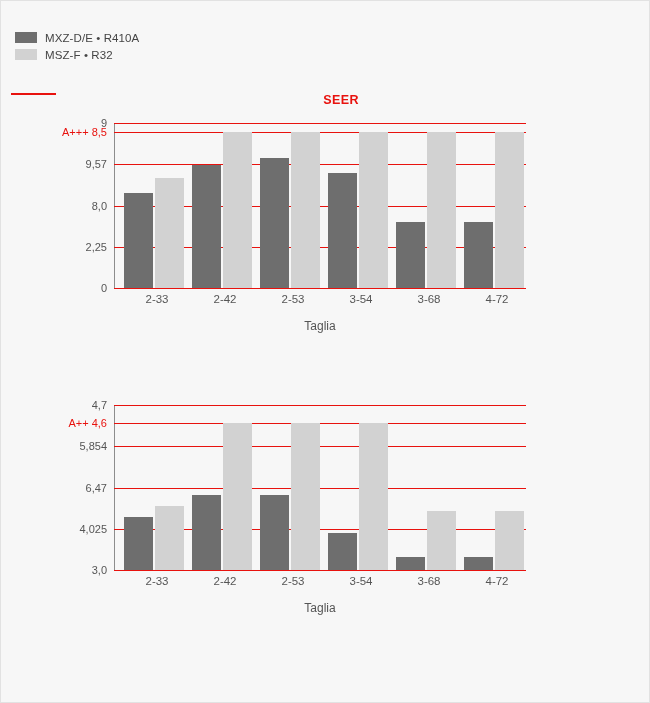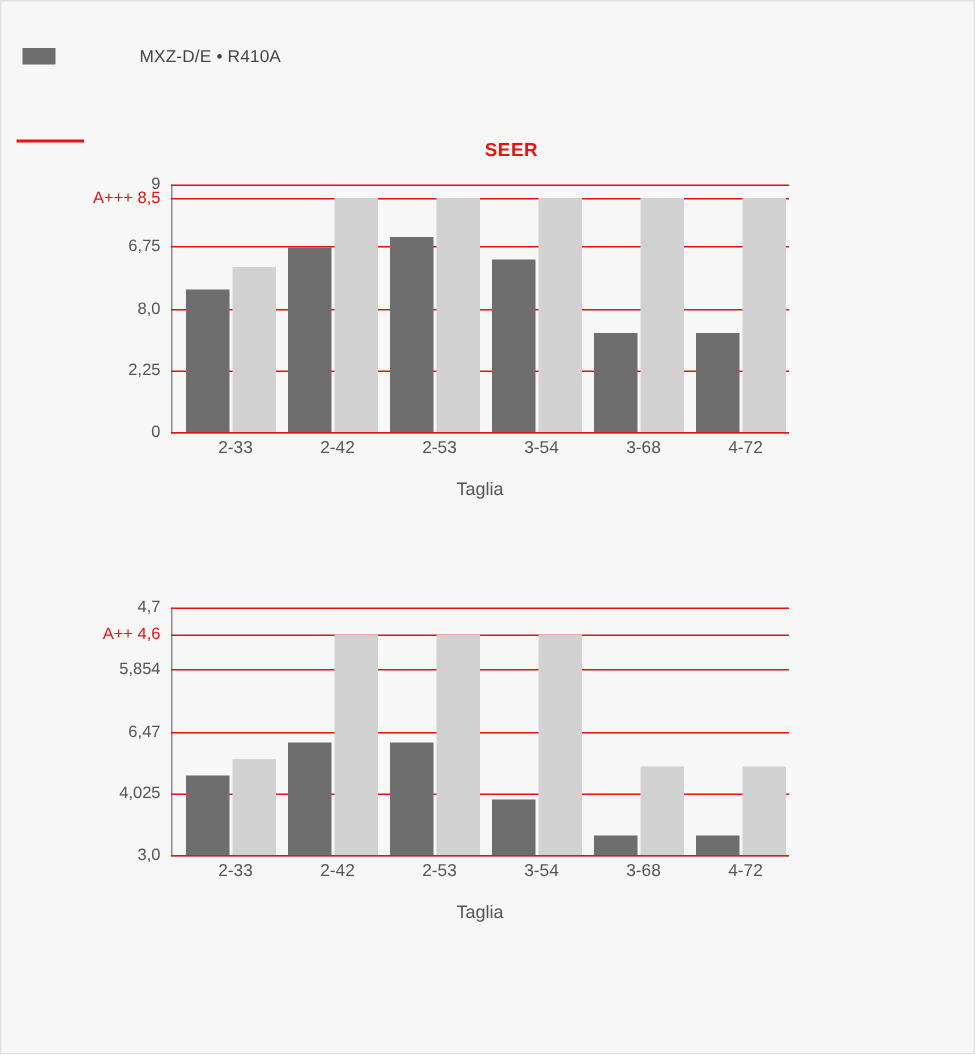--- a/index.html
+++ b/index.html
@@ -26,21 +26,20 @@
   
   .legend {
     position: absolute;
     left: 14px;
     top: 28px;
   }
   .legend-row {
     display: flex;
     align-items: center;
     height: 17px;
-    gap: 48px;
   }
   .legend-swatch {
     width: 22px;
     height: 11px;
     margin-right: 8px;
   }
   .legend-swatch.dark { background: #6e6e6e; }
   .legend-swatch.light { background: #d2d2d2; }
   .legend-label {
     font-size: 11.5px;
@@ -176,41 +175,45 @@
 </head>
 <body>
 
 <div class="page">
 
   <div class="legend">
     <div class="legend-row">
       <span class="legend-swatch dark"></span>
       <span class="legend-label">MXZ-D/E • R410A</span>
     </div>
+    <div class="legend-row">
+      <span class="legend-swatch light"></span>
+      <span class="legend-label">MSZ-F • R32</span>
+    </div>
   </div>
   <div class="legend-rule"></div>
 
   <div class="chart-block" id="chart-seer">
     <div class="chart-title">SEER</div>
     <div class="plot-wrap">
       <div class="axis-line-y"></div>
       <div class="axis-line-x"></div>
       <div class="plot">
 
         <div class="gridline" style="top:165px">
           <span class="ytick">0</span>
         </div>
         <div class="gridline" style="top:123.75px">
           <span class="ytick">2,25</span>
         </div>
         <div class="gridline" style="top:82.5px">
           <span class="ytick">8,0</span>
         </div>
         <div class="gridline" style="top:41.25px">
-          <span class="ytick">6,75</span>
+          <span class="ytick">9,57</span>
         </div>
         <div class="gridline" style="top:0px">
           <span class="ytick">9</span>
         </div>
         <div class="gridline" style="top:9.17px">
           <span class="ytick highlight">A+++ 8,5</span>
         </div>
 
         <div class="bars">
           <div class="group" style="left:10px;width:66px">

